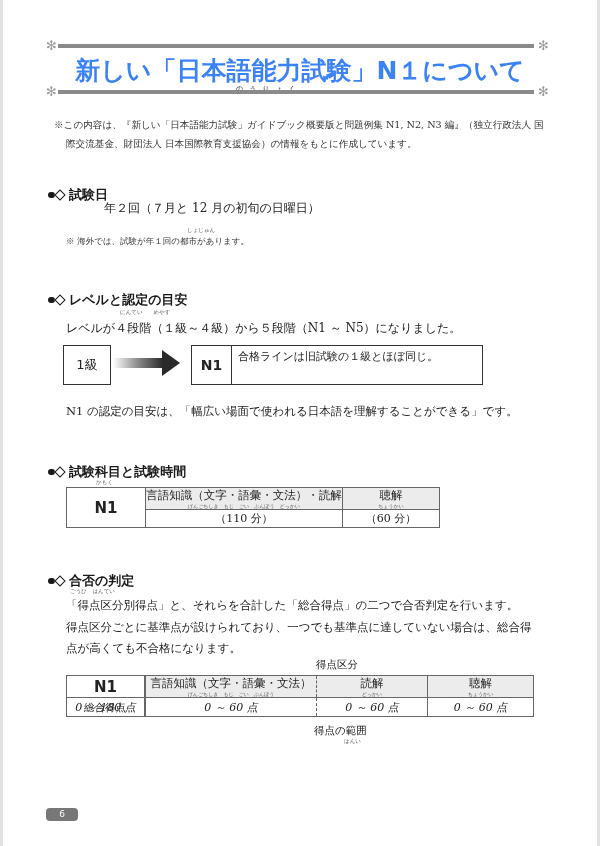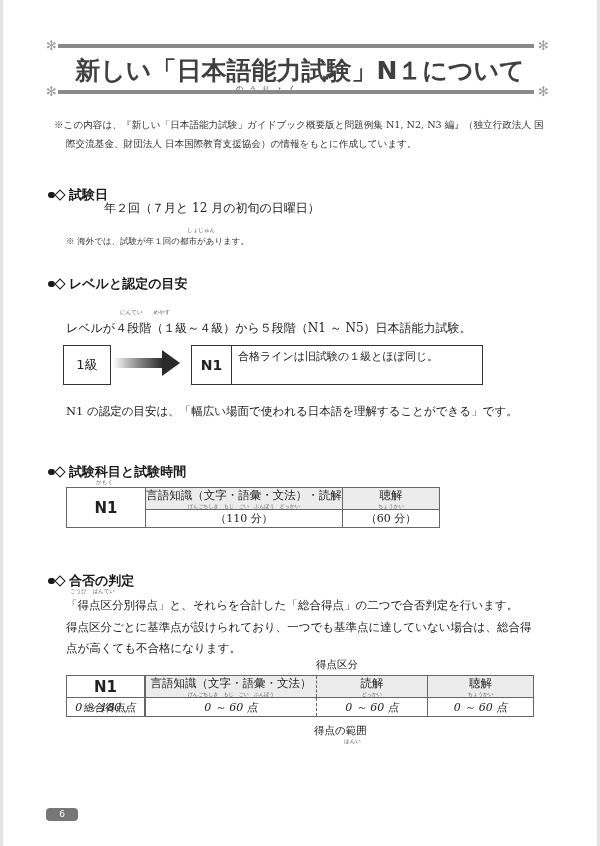--- a/index.html
+++ b/index.html
@@ -5,21 +5,21 @@
   html, body { margin:0; padding:0; }
   body { width:600px; height:846px; background:#fff; position:relative; overflow:hidden;
          font-family:"DejaVu Serif","Liberation Serif",serif; color:#222; }
   .edge-l { position:absolute; left:0; top:0; width:3px; height:846px; background:#e2e2e2; }
   .edge-r { position:absolute; right:0; top:0; width:3px; height:846px; background:#e2e2e2; }
 
   
   .rule { position:absolute; left:58px; width:476px; height:4px; background:#8a8a8a; }
   .star { position:absolute; font-size:13px; color:#9a9a9a; line-height:13px; font-family:"DejaVu Sans",sans-serif; }
   .title { position:absolute; left:0; width:600px; top:54px; text-align:center; font-size:25px; font-weight:bold;
-           font-family:"DejaVu Sans","Liberation Sans",sans-serif; letter-spacing:0px; color:#404040; }
+           font-family:"DejaVu Sans","Liberation Sans",sans-serif; letter-spacing:0px; color:#3b82f6; }
   .title-ruby { position:absolute; top:84px; left:236px; font-size:7px; letter-spacing:6px; color:#333; font-family:"DejaVu Sans",sans-serif; }
 
   .note { position:absolute; left:66px; font-size:10.5px; line-height:14px; color:#333; }
   .ruby { font-size:5.5px; color:#555; font-family:"DejaVu Sans",sans-serif; position:absolute; }
 
   .heading { position:absolute; left:48px; font-family:"DejaVu Sans","Liberation Sans",sans-serif; font-size:13px;
              font-weight:bold; color:#1a1a1a; display:flex; align-items:center; }
   .bullet { display:inline-block; width:18px; height:10px; position:relative; margin-right:3px; }
   .bullet .dot { position:absolute; left:0; top:2px; width:7px; height:6px; background:#1a1a1a; border-radius:3px; }
   .bullet .dia { position:absolute; left:8px; top:1px; width:6px; height:6px; border:1.5px solid #1a1a1a; transform:rotate(45deg); background:#fff; }
@@ -77,29 +77,29 @@
   <span class="bullet">
       <span class="dot"></span>
       <span class="dia"></span>
     </span>
   <span>試験日</span>
 </div>
 <div class="body-text" style="top:200px;margin-left:38px;">年２回（７月と 12 月の初旬の日曜日）</div>
 <div class="ruby" style="left:187px;top:227px;">しょじゅん</div>
 <div class="small-note" style="top:236px;text-align:right;">※ 海外では、試験が年１回の都市があります。</div>
 
-<div class="heading" style="top:275px;">
+<div class="heading" style="top:291px;">
   <span class="bullet">
       <span class="dot"></span>
       <span class="dia"></span>
     </span>
   <span>レベルと認定の目安</span>
 </div>
 <div class="ruby" style="left:120px;top:309px;">にんてい　　めやす</div>
-<div class="body-text" style="top:320px;">レベルが４段階（１級～４級）から５段階（N1 ～ N5）日本語能力試験。</div>
+<div class="body-text" style="top:320px;">レベルが４段階（１級～４級）から５段階（N1 ～ N5）になりました。</div>
 
 <div class="box1">1級</div>
 <div class="arrow-shaft"></div>
 <div class="arrow-head"></div>
 <div class="box2">
   <div class="lbl">N1</div>
   <div class="txt">
     <div>合格ラインは旧試験の１級とほぼ同じ。</div>
   </div>
 </div>

